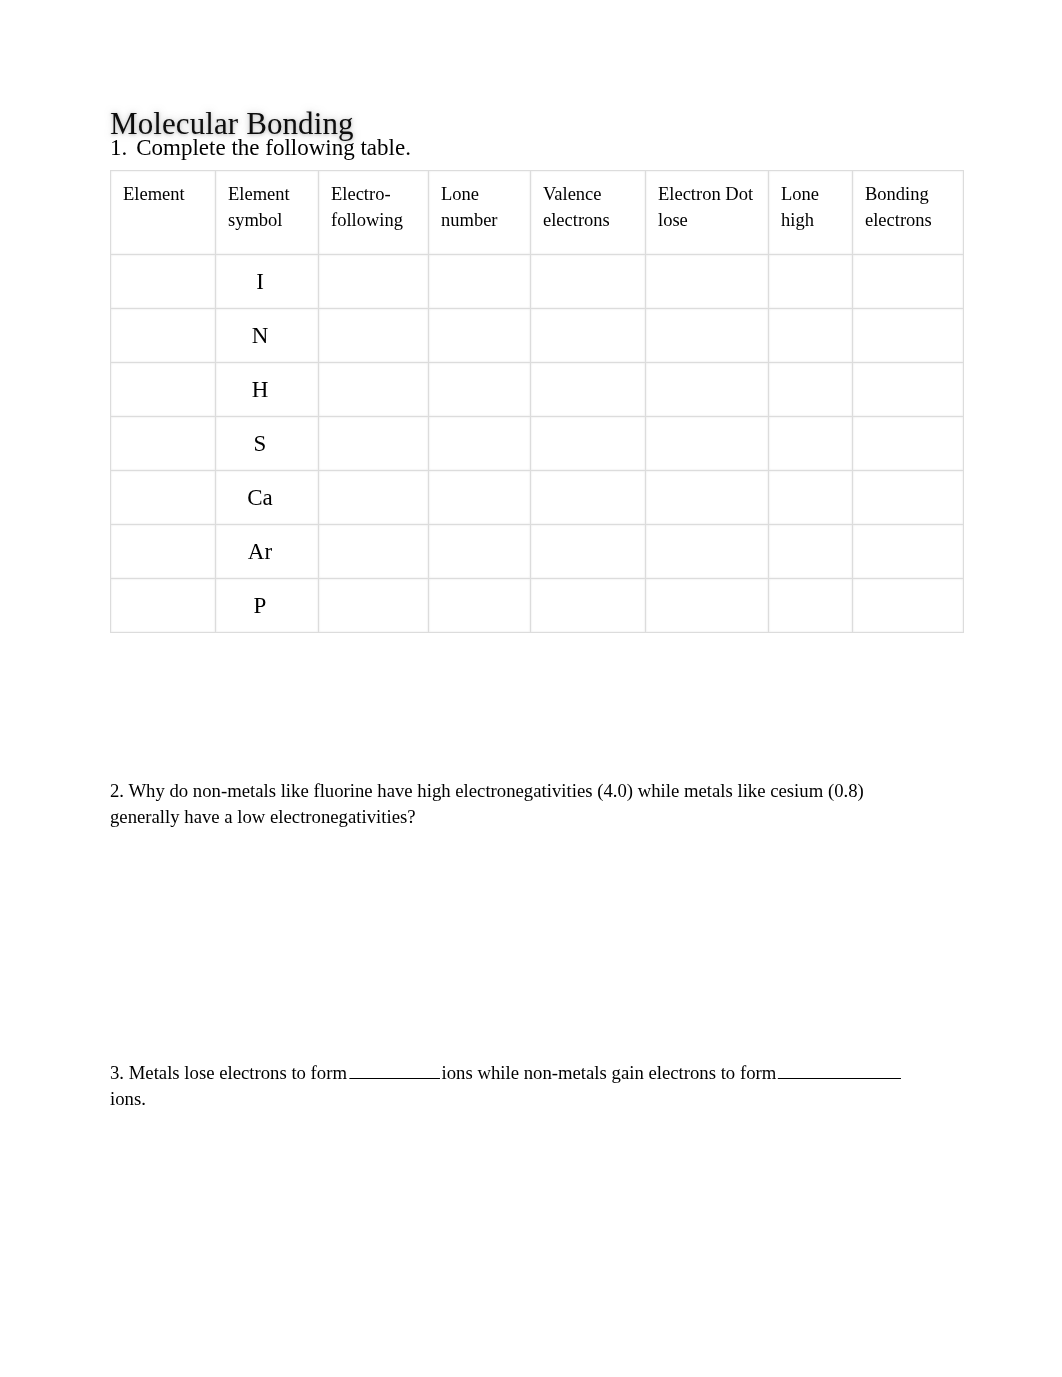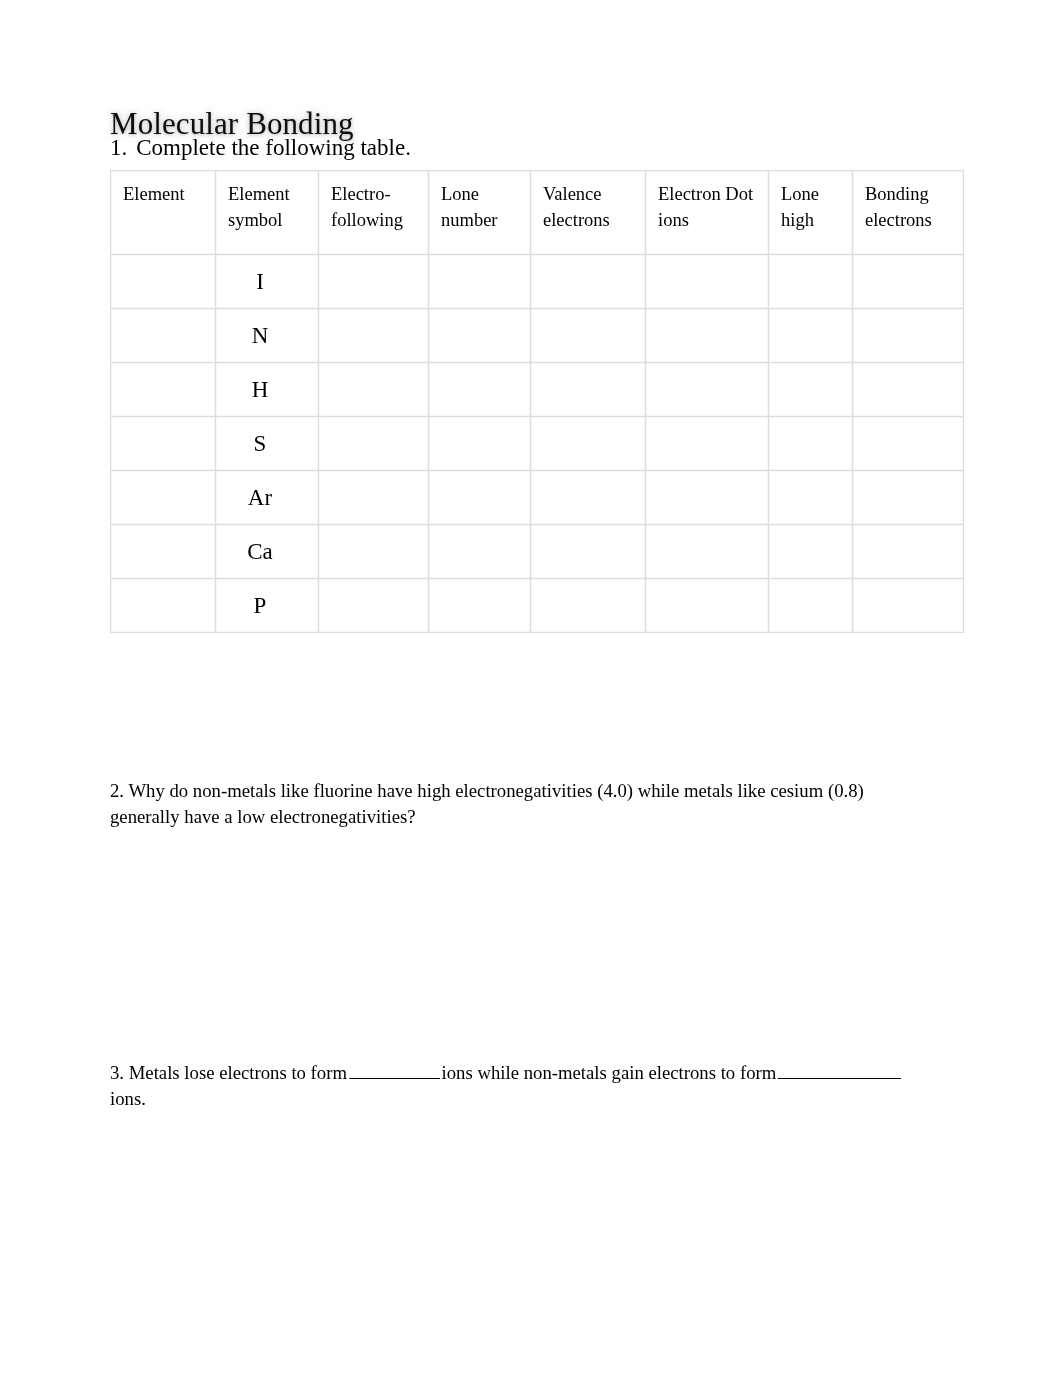--- a/index.html
+++ b/index.html
@@ -173,21 +173,21 @@
           <th>
             <span class="hl">Lone</span>
             <span class="hl">number</span>
           </th>
           <th>
             <span class="hl">Valence</span>
             <span class="hl">electrons</span>
           </th>
           <th>
             <span class="hl">Electron Dot</span>
-            <span class="hl">ions</span>
+            <span class="hl">lose</span>
           </th>
           <th>
             <span class="hl">Lone</span>
             <span class="hl">high</span>
           </th>
           <th>
             <span class="hl">Bonding</span>
             <span class="hl">electrons</span>
           </th>
         </tr>
@@ -228,31 +228,31 @@
           <td class="sym">S</td>
           <td></td>
           <td></td>
           <td></td>
           <td></td>
           <td></td>
           <td></td>
         </tr>
         <tr>
           <td></td>
+          <td class="sym">Ca</td>
+          <td></td>
+          <td></td>
+          <td></td>
+          <td></td>
+          <td></td>
+          <td></td>
+        </tr>
+        <tr>
+          <td></td>
           <td class="sym">Ar</td>
-          <td></td>
-          <td></td>
-          <td></td>
-          <td></td>
-          <td></td>
-          <td></td>
-        </tr>
-        <tr>
-          <td></td>
-          <td class="sym">Ca</td>
           <td></td>
           <td></td>
           <td></td>
           <td></td>
           <td></td>
           <td></td>
         </tr>
         <tr>
           <td></td>
           <td class="sym">P</td>

